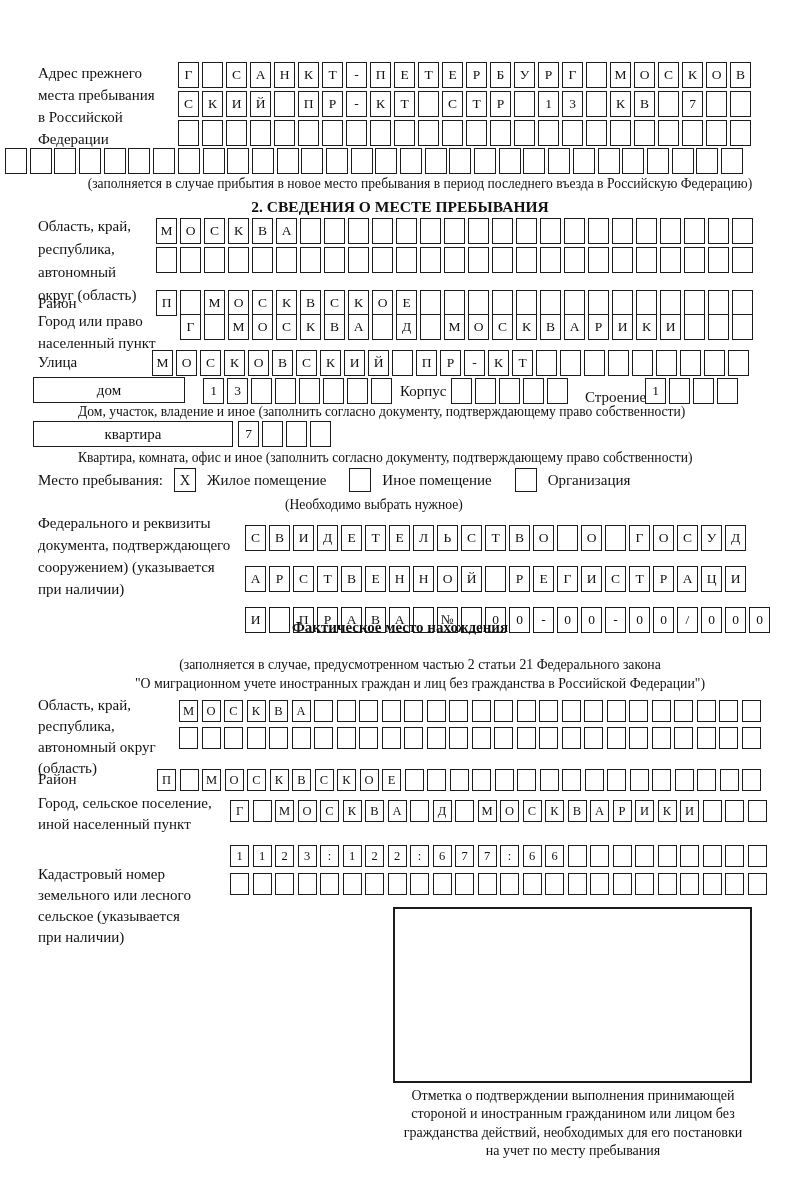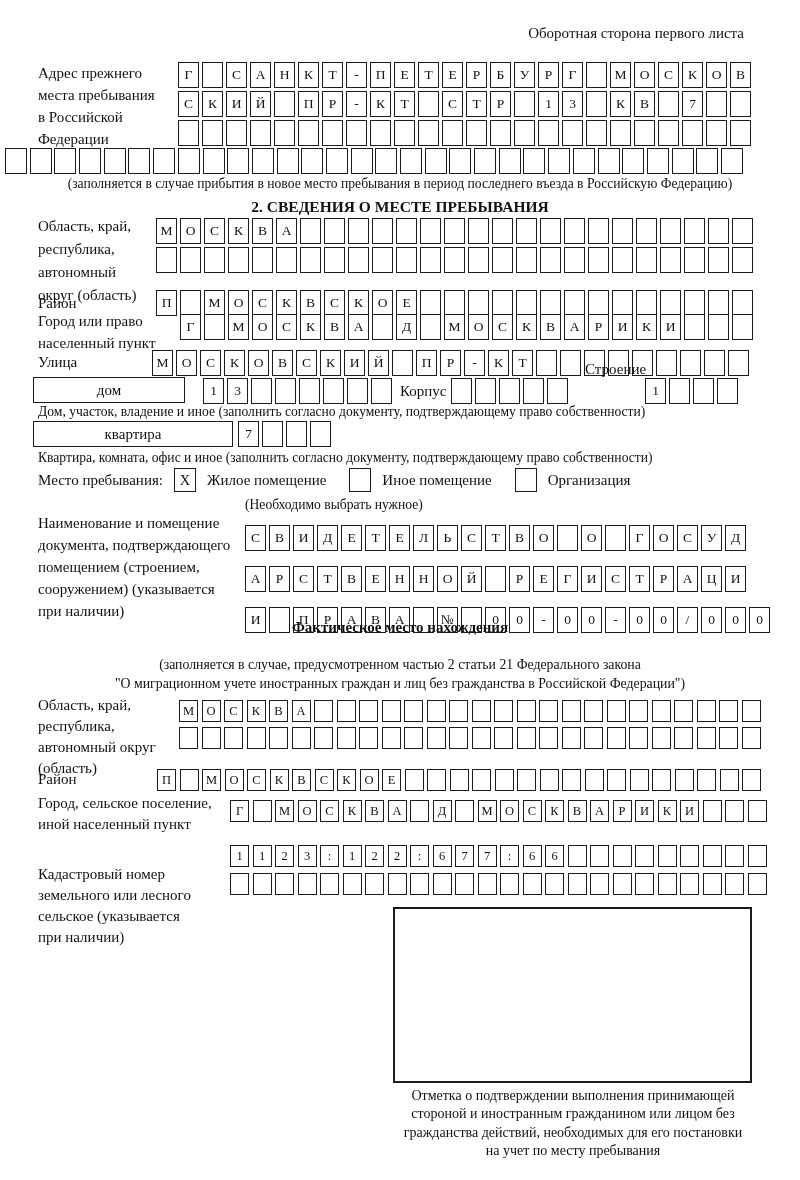--- a/index.html
+++ b/index.html
@@ -3,21 +3,21 @@
 <meta charset="utf-8">
 <style>
   html,body { margin:0; padding:0; background:#fff; }
   .page {
     position:relative; width:800px; height:1180px; background:#ffffff;
     font-family:"Liberation Serif","DejaVu Serif",serif; color:#111;
     overflow:hidden;
   }
   .abs { position:absolute; }
   .lbl { font-size:15px; line-height:22px; white-space:nowrap; }
-  .caption { font-size:13.6px; white-space:nowrap; }
+  .caption { font-size:13.6px; white-space:nowrap;margin-left:40px; }
   .center { left:0; right:0; text-align:center; white-space:nowrap; }
   .bold { font-weight:bold; }
   .cellrow { display:flex; }
   .cellrow .cell {
     width:21px; height:26px; border:1.6px solid #1c1c1c; margin-right:3px;
     box-sizing:border-box; display:flex; align-items:center; justify-content:center;
     font-size:13.5px; flex:none; background:#fff;
   }
   .cellrow.fact .cell { width:19px; height:22px; margin-right:3.5px; border-width:1.5px; font-size:12.5px; }
   .cellrow.wide .cell { width:22px; margin-right:2.7px; }
@@ -34,21 +34,20 @@
   .optrow .optlbl { white-space:nowrap; }
   .optrow .optlbl.gap { margin-right:12px; }
   .stampbox { border:2px solid #1c1c1c; box-sizing:border-box; background:#fff; }
   .stampnote { font-size:14px; line-height:18.3px; text-align:center; }
 </style>
 </head>
 <body>
 
 <div class="page">
 
-  <div class="abs lbl" style="top:22px; right:56px;">Оборотная сторона первого листа</div>
 
   <div class="abs lbl" style="left:38px; top:62px;">
       <div>Адрес прежнего</div>
       <div>места пребывания</div>
       <div>в Российской</div>
       <div>Федерации</div>
     </div>
   <div class="abs cellrow" style="left:178px; top:62px;">
       <div class="cell">Г</div>
       <div class="cell"></div>
@@ -325,21 +324,21 @@
       <div class="cell"></div>
     </div>
   <div class="abs lbl" style="left:400px; top:380px;">Корпус</div>
   <div class="abs cellrow" style="left:451px; top:378px;">
       <div class="cell"></div>
       <div class="cell"></div>
       <div class="cell"></div>
       <div class="cell"></div>
       <div class="cell"></div>
     </div>
-  <div class="abs lbl" style="left:585px; top:358px;">Строение</div>
+  <div class="abs lbl" style="left:585px; top:386px;">Строение</div>
   <div class="abs cellrow" style="left:645px; top:378px;">
       <div class="cell">1</div>
       <div class="cell"></div>
       <div class="cell"></div>
       <div class="cell"></div>
     </div>
   <div class="abs caption" style="left:38px; top:404px;">Дом, участок, владение и иное (заполнить согласно документу, подтверждающему право собственности)</div>
 
   <div class="abs labelbox" style="left:33px; top:421px; width:200px; height:26px;">квартира</div>
   <div class="abs cellrow" style="left:238px; top:421px;">
@@ -357,23 +356,22 @@
         <span class="optlbl gap">Жилое помещение</span>
         <span class="chk"></span>
         <span class="optlbl gap">Иное помещение</span>
         <span class="chk"></span>
         <span class="optlbl gap">Организация</span>
       </span>
   </div>
   <div class="abs caption" style="left:245px; top:497px;">(Необходимо выбрать нужное)</div>
 
   <div class="abs lbl" style="left:38px; top:512px;">
-      <div>Наименование и помещение</div>
+      <div>Федерального и реквизиты</div>
       <div>документа, подтверждающего</div>
-      <div>помещением (строением,</div>
       <div>сооружением) (указывается</div>
       <div>при наличии)</div>
     </div>
   <div class="abs cellrow" style="left:245px; top:525px;">
       <div class="cell">С</div>
       <div class="cell">В</div>
       <div class="cell">И</div>
       <div class="cell">Д</div>
       <div class="cell">Е</div>
       <div class="cell">Т</div>

